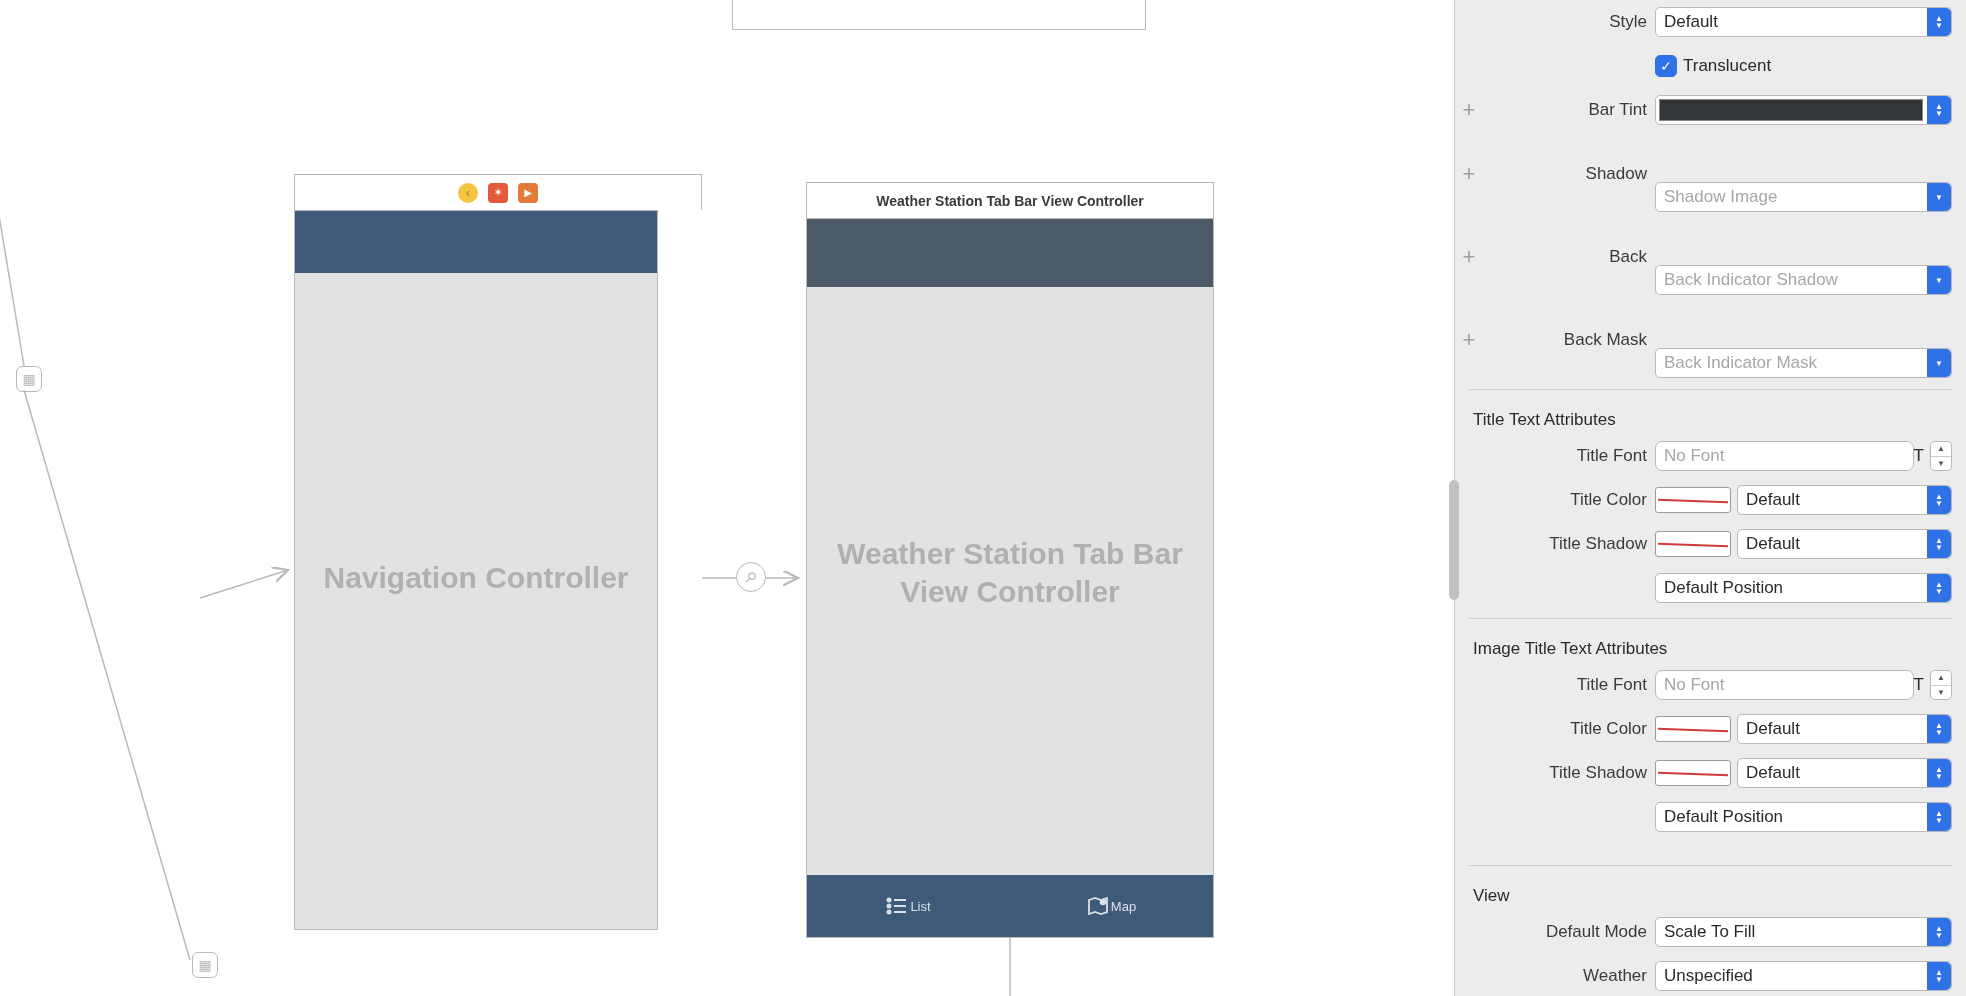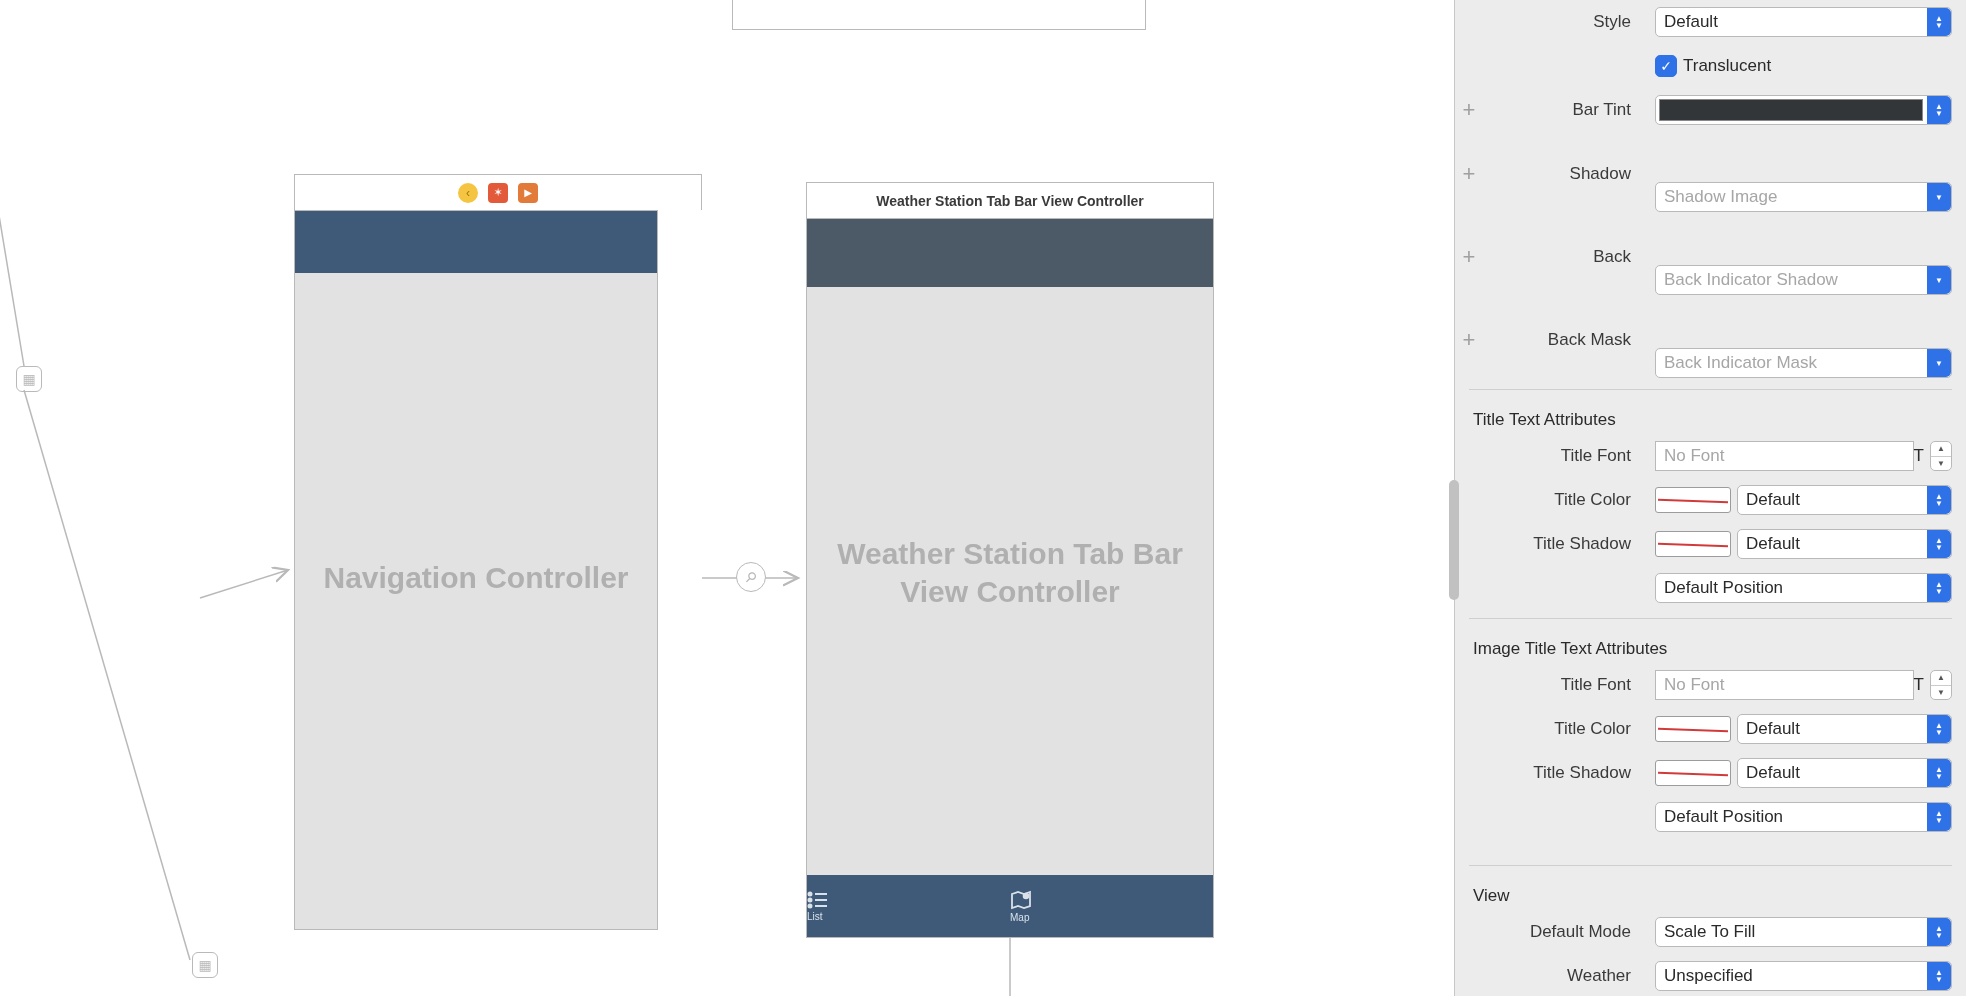--- a/index.html
+++ b/index.html
@@ -59,25 +59,25 @@
   width: 100%;
 }
 .tab-bar {
   position: absolute;
   background: #3e5a78;
   display: flex;
 }
 .tab-item {
   flex: 1;
   display: flex;
-  flex-direction: column;
-  align-items: flex-start;
+  flex-direction: row;
+  align-items: center;
   justify-content: center;
   color: #d9e1ea;
-  font-size: 10px;
+  font-size: 13px;
   gap: 2px;
 }
 .segue-circle {
   position: absolute;
   width: 30px; height: 30px;
   border: 1.5px solid #b9b9b9;
   border-radius: 50%;
   background: #fff;
   display: flex; align-items: center; justify-content: center;
   color: #b9b9b9;
@@ -113,21 +113,21 @@
 }
 .insp-row {
   display: flex;
   align-items: center;
   padding: 3px 14px 3px 0;
   min-height: 44px;
 }
 .insp-row .label {
   width: 172px;
   text-align: right;
-  padding-right: 24px;
+  padding-right: 8px;
   color: #3a3a3a;
 }
 .insp-row .ctrl {
   flex: 1;
   display: flex;
   align-items: center;
   gap: 6px;
 }
 .plus-cell {
   width: 28px;
@@ -175,21 +175,21 @@
   content: "";
   position: absolute; left: 0; right: 0; top: 50%;
   border-top: 2px solid #d23a3a;
   transform: rotate(2deg);
 }
 .text-input {
   flex: 1;
   height: 30px;
   background: #fff;
   border: 1px solid #b9b9b9;
-  border-radius: 0;
+  border-radius: 7px;
   display: flex;
   align-items: center;
   padding: 0 8px;
 }
 .text-input.placeholder { color: #a6a6a6; }
 .text-input-wrap { flex:1; display:flex; align-items:center; position:relative; }
 .stepper {
   width: 22px; height: 30px;
   border: 1px solid #b9b9b9;
   border-radius: 5px;

